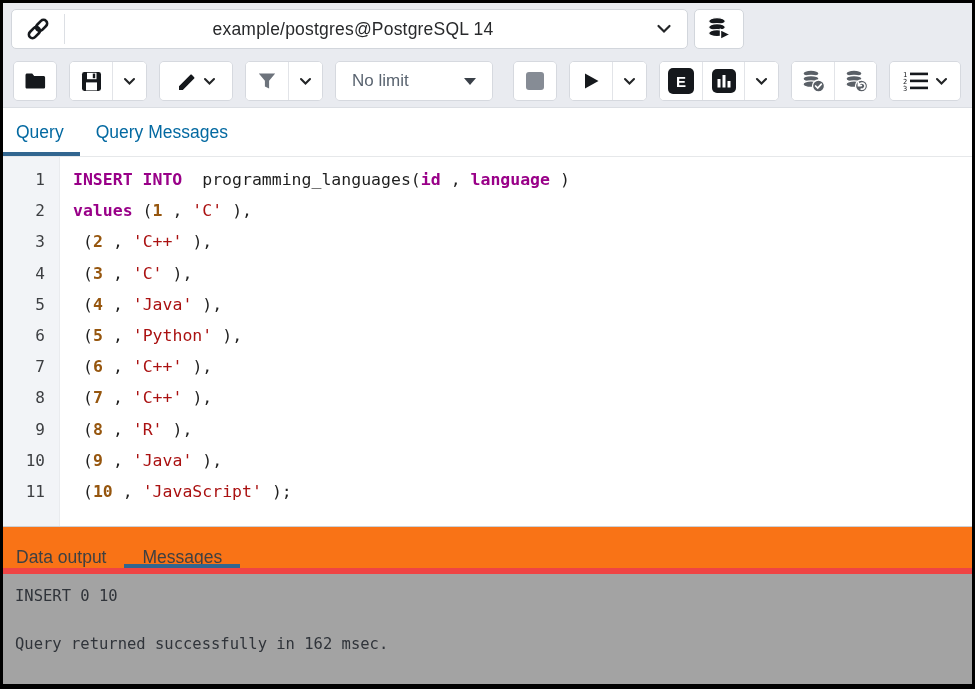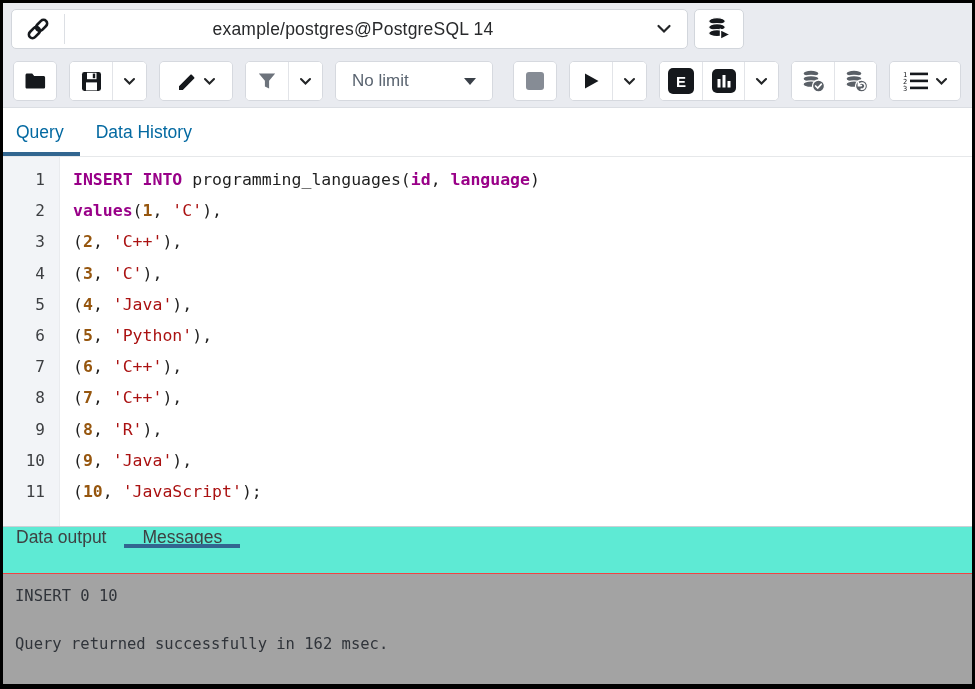--- a/index.html
+++ b/index.html
@@ -77,24 +77,24 @@
     font-family:"DejaVu Sans Mono", monospace; font-size:16px; line-height:31.2px; color:#3d3f42;
   }
   .code {
     flex:1; padding:7px 0 0 13px;
     font-family:"DejaVu Sans Mono", monospace; font-size:16.5px; line-height:31.2px;
     white-space:pre; color:#1f1f1f;
   }
   .tok-kw  { color:#990088; font-weight:bold; }
   .tok-num { color:#96560e; font-weight:bold; }
   .tok-str { color:#aa1111; }
-  .tok-pl  { color:#1f1f1f; }
-
-  
-  .tabs-bottom { background:#5eead4; height:47px; display:flex; align-items:flex-start; border-bottom:1px solid #ef4444; flex:0 0 auto; }
+  .tok-pl  { color:#1f1f1f;margin-left:10px; }
+
+  
+  .tabs-bottom { background:#f97316; height:47px; display:flex; align-items:flex-end; border-bottom:6px solid #ef4444; flex:0 0 auto; }
   .tabs-bottom .tab { font-size:17.5px; color:#3e4042; padding:0 18px; }
   .tabs-bottom .tab.first { padding-left:13px; }
 
   
   .messages { background:#a3a3a3; flex:1 1 auto; padding:13px 12px; font-family:"DejaVu Sans Mono", monospace; font-size:15.5px; color:#30343a; }
   .msg-line-2 { margin-top:30px; }
 
   svg { display:block; }
 </style>
 </head>
@@ -300,21 +300,21 @@
         </span>
       </button>
     </div>
   </div>
 
   <div class="tabs-top">
     <div class="tab first active">
       <span>Query</span>
     </div>
     <div class="tab">
-      <span>Data History</span>
+      <span>Query Messages</span>
     </div>
   </div>
 
   <div class="editor">
     <div class="gutter" id="gutter">
         <div>1</div>
         <div>2</div>
         <div>3</div>
         <div>4</div>
         <div>5</div>

